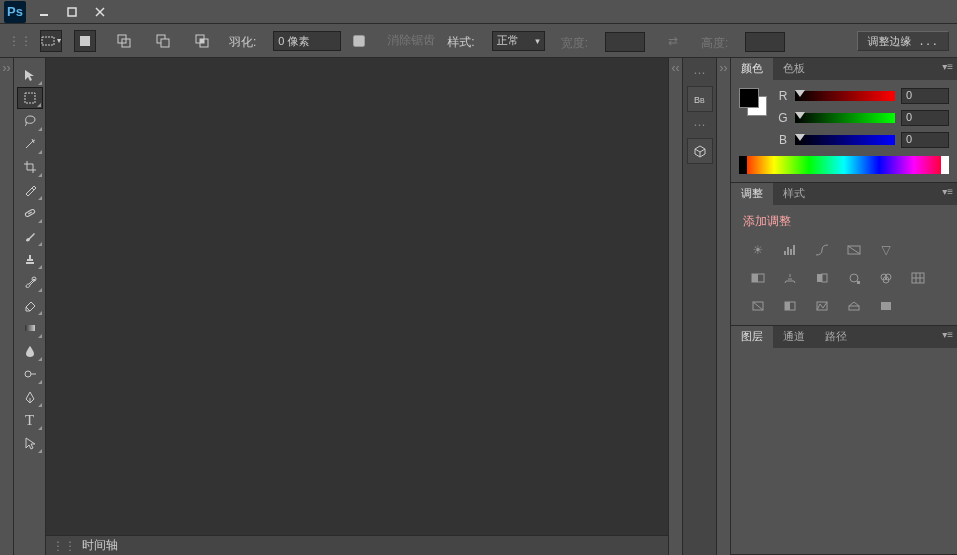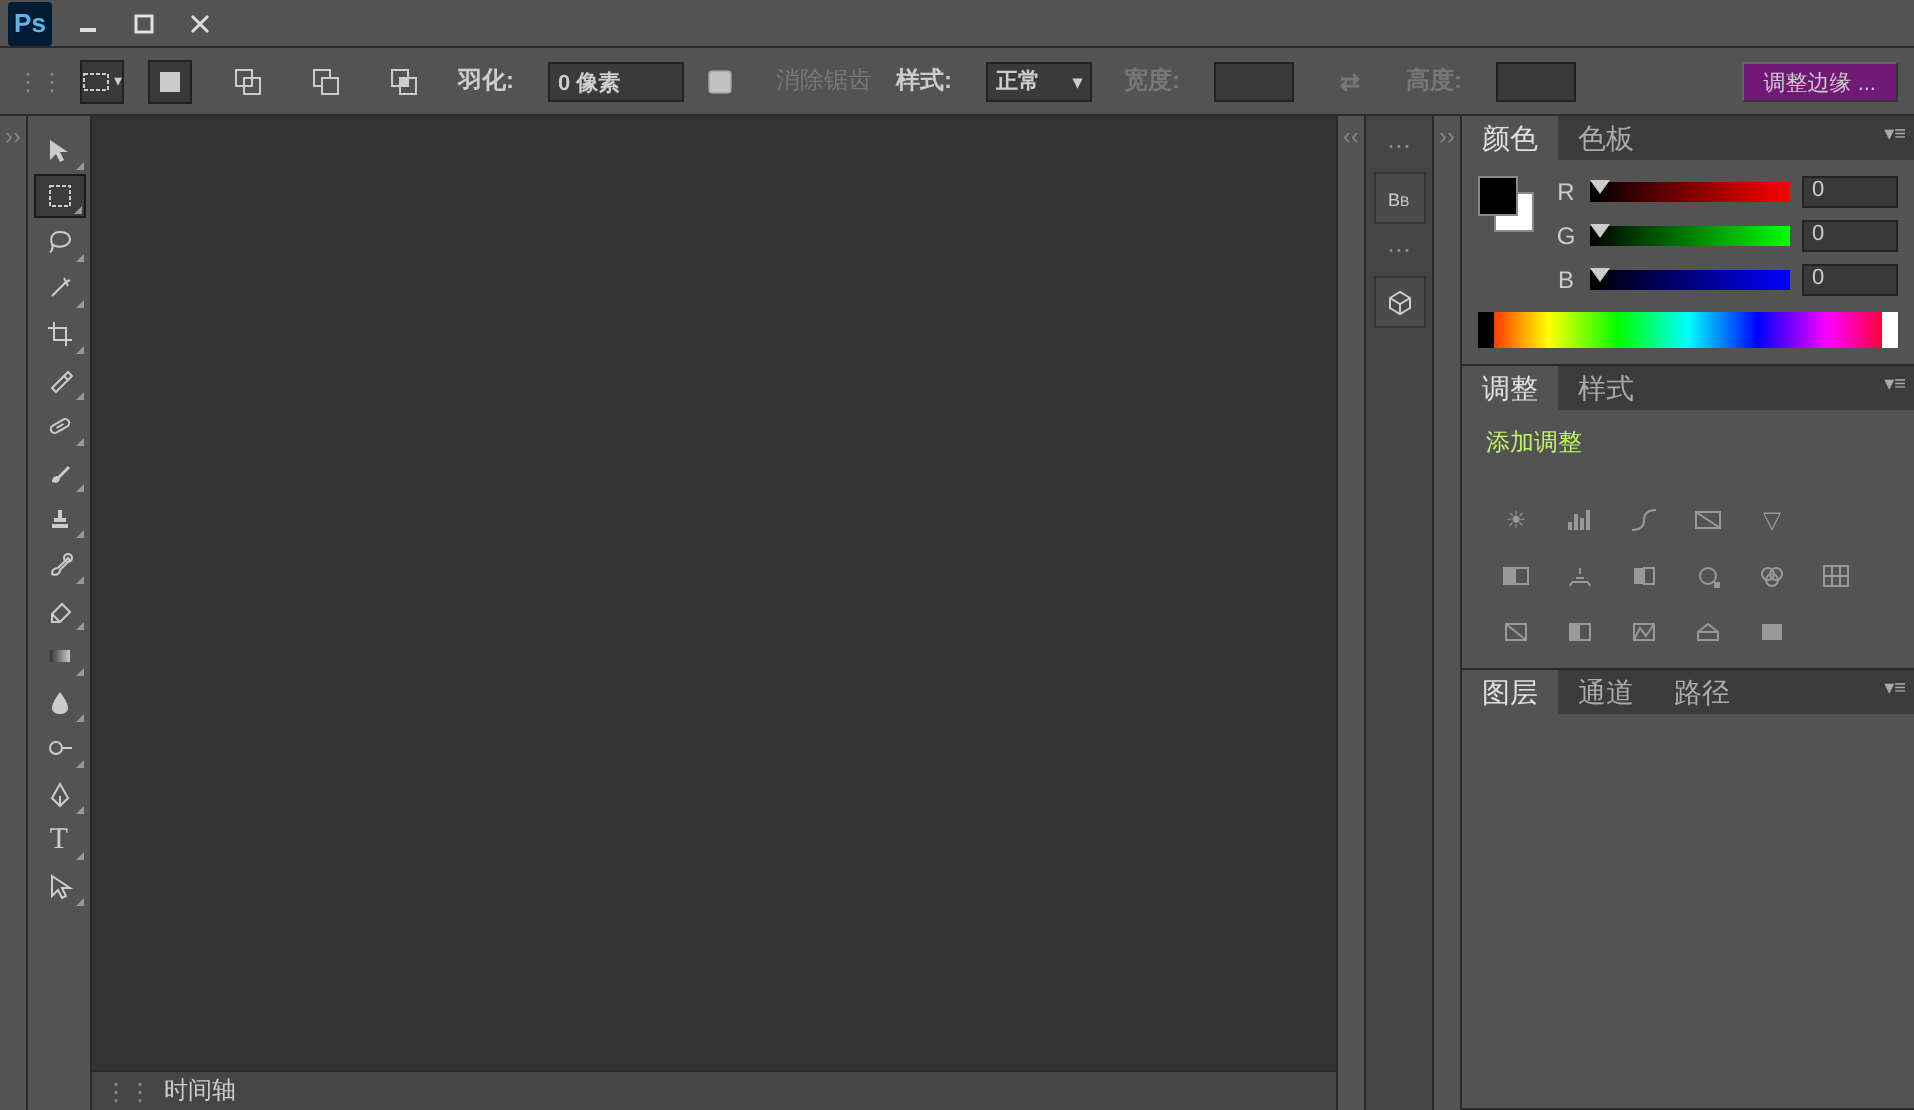--- a/index.html
+++ b/index.html
@@ -5,68 +5,68 @@
 * { margin: 0; padding: 0; box-sizing: border-box; font-family: "Microsoft YaHei", Arial, sans-serif; }
 body { width: 957px; height: 555px; background: #535353; overflow: hidden; color: #ccc; font-size: 12px; }
 .titlebar { height: 24px; background: #535353; display: flex; align-items: center; padding: 0 4px; border-bottom: 1px solid #2a2a2a; }
 .titlebar .logo { width: 22px; height: 22px; background: #001c33; display: flex; align-items: center; justify-content: center; color: #5fb4e8; font-weight: bold; font-size: 13px; border-radius: 2px; margin-right: 4px; }
 .titlebar .menu { display: flex; gap: 2px; flex: 1; }
 .titlebar .menu span { padding: 3px 6px; cursor: default; color: #e0e0e0; }
 .winctrl { display: flex; gap: 0; }
 .winctrl div { width: 28px; height: 20px; display: flex; align-items: center; justify-content: center; cursor: default; color: #e0e0e0;}
 .optionsbar { height: 34px; background: #535353; display: flex; align-items: center; padding: 0 8px; gap: 8px; border-bottom: 1px solid #2a2a2a;}
 .optionsbar .grab { color: #888; cursor: grab;}
-.opt-group { display: flex; align-items: center; gap: 17px; padding: 0 4px; font-weight: bold; }
+.opt-group { display: flex; align-items: flex-end; gap: 17px; padding: 0 4px; }
 .icon-btn { width: 22px; height: 22px; display: flex; align-items: center; justify-content: center; cursor: default; color: #ccc; }
 .icon-btn.sel { background: #3a3a3a; border: 1px solid #222; }
 .opt-label { color: #ccc; }
 .opt-input { background: #3a3a3a; border: 1px solid #222; color: #ccc; padding: 2px 4px; width: 68px; height: 20px; font-size: 11px; }
 .opt-select { background: #3a3a3a; border: 1px solid #222; color: #ccc; padding: 2px 4px; width: 53px; height: 20px; display: flex; align-items: center; justify-content: space-between; font-size: 11px;}
 .opt-check { display: flex; align-items: center; gap: 22px; }
 .opt-check input { width:12px; height:12px; }
-.opt-btn { background: #701a75; border: 1px solid #333; border-top-color:#666; border-left-color:#666; color: #ccc; padding: 2px 10px; height: 20px; font-size: 11px;}
+.opt-btn { background: #404040; border: 1px solid #333; border-top-color:#666; border-left-color:#666; color: #ccc; padding: 2px 10px; height: 20px; font-size: 11px; font-family: Liberation Mono, monospace;}
 .disabled { color: #777 !important; }
 .workspace { display: flex; height: calc(555px - 24px - 34px); background: #535353; position: relative; }
 .toolcol { width: 14px; background: #535353; border-right: 1px solid #2a2a2a; text-align: center; color: #888; padding-top: 3px;}
 .toolbox { width: 32px; background: #535353; border-right: 1px solid #2a2a2a; display: flex; flex-direction: column; align-items: center; padding-top: 6px; gap: 1px;}
 .tool { width: 26px; height: 22px; display: flex; align-items: center; justify-content: center; cursor: default; color: #ccc; position: relative; }
 .tool.sel { background: #3c3c3c; border: 1px solid #1a1a1a; }
 .tool .corner { position: absolute; right: 1px; bottom: 1px; width: 0; height: 0; border-right: 4px solid #999; border-top: 4px solid transparent; }
 .canvas-area { flex: 1; background: #333333; display: flex; flex-direction: column; }
 .canvas-body { flex: 1; background: #333; }
 .status { height: 20px; background: #454545; border-top: 1px solid #2a2a2a; display: flex; align-items: center; padding: 0 6px; color: #ccc;}
 .dockcol { width: 14px; background: #535353; border-left: 1px solid #2a2a2a; text-align:center; color:#888; padding-top:3px;}
 .midpanel { width: 34px; background: #454545; border-left: 1px solid #2a2a2a; display:flex; flex-direction:column; align-items:center; padding-top:8px; gap:6px;}
 .midpanel .pbtn { width: 26px; height: 26px; display: flex; align-items: center; justify-content: center; cursor: default; color:#ccc; background:#4b4b4b; border:1px solid #333;}
 .midpanel .grip { color:#888; height:14px;}
 .rightpanels { width: 227px; background: #535353; border-left: 1px solid #2a2a2a; display:flex; flex-direction:column;}
 .panel { border-bottom: 1px solid #2a2a2a; }
 .panel-tabs { height: 22px; background: #3c3c3c; display: flex; align-items: stretch; position:relative;}
-.panel-tabs .tab { padding: 3px 10px 0 10px; color: #aaa; cursor: default; font-size: 14px;}
+.panel-tabs .tab { padding: 3px 10px 0 10px; color: #aaa; cursor: default; font-size: 11px;}
 .panel-tabs .tab.active { background: #535353; color: #e0e0e0; }
 .panel-tabs .menu-btn { position:absolute; right:4px; top:3px; color:#aaa; cursor:default; font-size:10px;}
 .panel-body { padding: 8px; background: #535353;}
 .color-panel { display: flex; gap: 10px; align-items: flex-start; }
 .swatch { width: 28px; height: 28px; position: relative; }
 .swatch .fg { position:absolute; top:0; left:0; width:20px; height:20px; background:#000; border:1px solid #888;}
 .swatch .bg { position:absolute; bottom:0; right:0; width:20px; height:20px; background:#fff; border:1px solid #888;}
 .sliders { flex:1; display:flex; flex-direction:column; gap:6px;}
 .slider-row { display:flex; align-items:center; gap:6px;}
 .slider-row .lbl { width:12px; text-align:center; color:#ccc;}
 .slider-row .track { flex:1; height:10px; position:relative; }
 .slider-row .thumb { position:absolute; left:0; top:-1px; width:0; height:0; border-left:5px solid transparent; border-right:5px solid transparent; border-top:7px solid #ccc;}
 .slider-row .val { width:48px; height:16px; background:#3a3a3a; border:1px solid #222; color:#ccc; font-size:11px; text-align:left; padding-left:4px;}
 .track.r { background: linear-gradient(to right, #000, #f00); }
 .track.g { background: linear-gradient(to right, #000, #0f0); }
 .track.b { background: linear-gradient(to right, #000, #00f); }
 .spectrum { height: 18px; margin-top:8px; background: linear-gradient(to right, red, yellow, lime, cyan, blue, magenta, red); position:relative;}
 .spectrum::before { content:""; position:absolute; left:0; top:0; width:8px; height:100%; background:#000;}
 .spectrum::after { content:""; position:absolute; right:0; top:0; width:8px; height:100%; background:#fff;}
 .adjust-body { min-height:120px;}
-.adjust-body .heading { color:#bef264; margin-bottom:20px; padding-left:4px;}
+.adjust-body .heading { color:#fca5a5; margin-bottom:10px; padding-left:4px;}
 .adjust-icons { display:flex; flex-wrap:wrap; gap:10px; padding:0 8px; justify-content:flex-start;}
 .adjust-icons .aic { width:22px; height:20px; display:flex; align-items:center; justify-content:center; color:#999; cursor:default;}
 .layers-body { height: 170px; background:#535353;}
 .collapse-handle { width: 14px; background: #535353; border-left: 1px solid #2a2a2a; display:flex; align-items:flex-start; justify-content:center; padding-top:3px; color:#888;}
 svg { pointer-events: none; }
 </style>
 </head>
 <body>
 
 <div class="titlebar">

